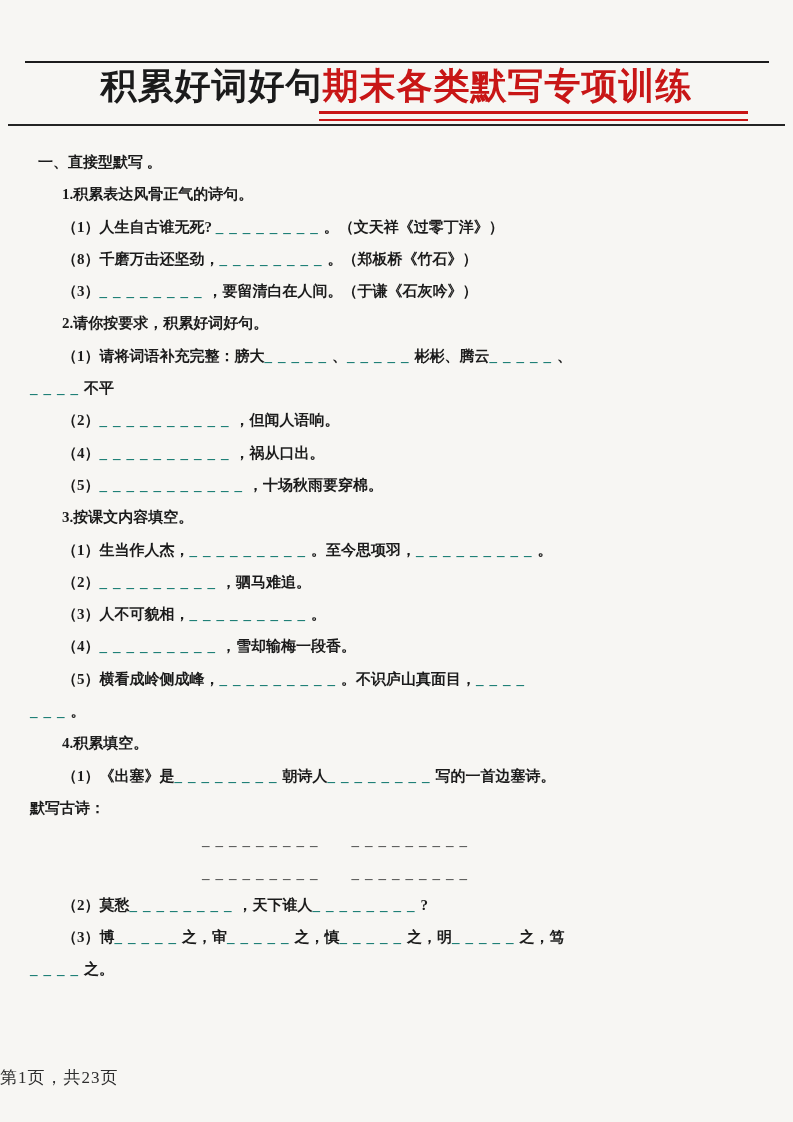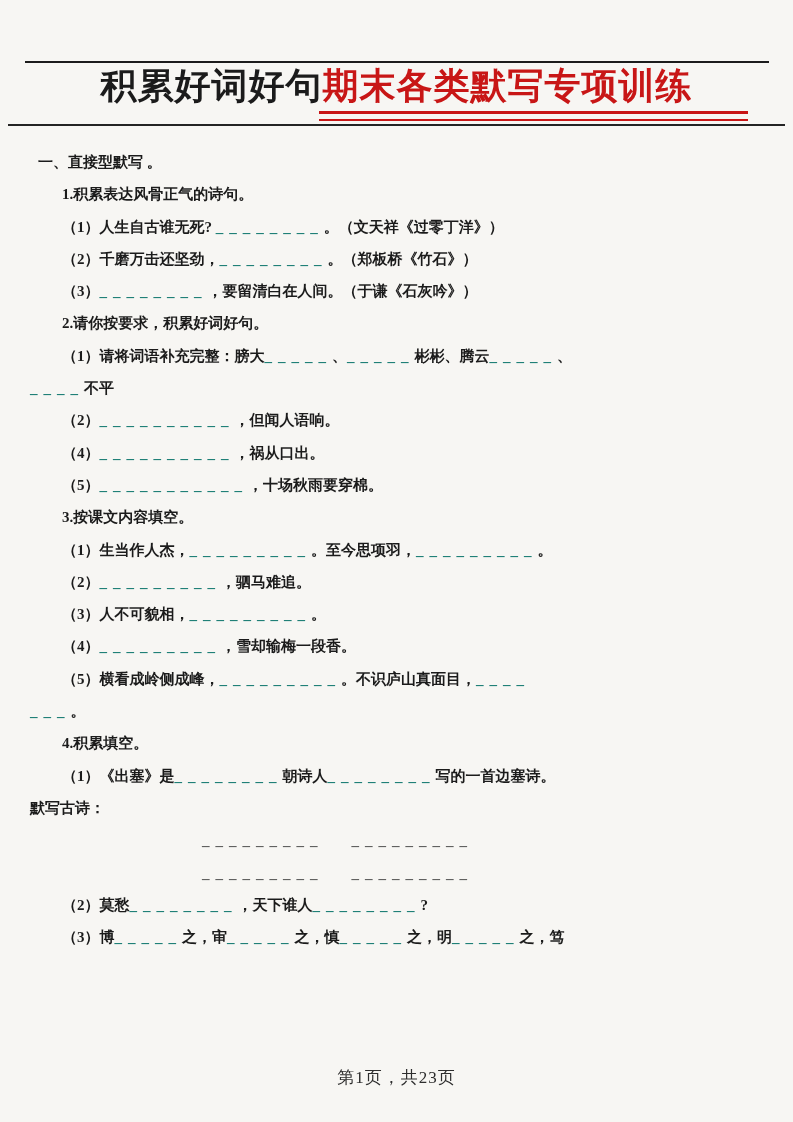--- a/index.html
+++ b/index.html
@@ -26,40 +26,40 @@
   }
   .line{height:32.3px;line-height:32.3px;white-space:nowrap;}
   .hang{padding-left:8px;}
   .num{padding-left:32px;}
   .flush{padding-left:0;}
   .center{padding-left:172px;}
   .blank{letter-spacing:6px;color:#0f766e;}
   .center .blank{color:#555;}
   .gap{display:inline-block;width:28px;}
   .footer{
-    position:absolute;top:1066px;left:0;width:100%;text-align:center;
+    position:absolute;top:1066px;left:0;width:100%;
     font-size:17px;font-weight:normal;color:#2e2e2e;letter-spacing:1px;
   }
 </style>
 </head>
 <body>
 
 <div class="page">
 
   <div class="top-rule"></div>
 
   <h1 class="title"><span>积累好词好句</span><span class="title-red"><span>期末各类默写专项训练</span><span class="dbl"></span></span></h1>
 
   <div class="bottom-rule"></div>
 
   <div class="content">
       <div class="line hang"><span class="txt">一、直接型默写 。</span></div>
       <div class="line num"><span class="txt">1.积累表达风骨正气的诗句。</span></div>
       <div class="line num"><span class="txt">（1）人生自古谁无死? </span><span class="blank">________</span><span class="txt">。（文天祥《过零丁洋》）</span></div>
-      <div class="line num"><span class="txt">（2）千磨万击还坚劲，</span><span class="blank">________</span><span class="txt">。（郑板桥《竹石》）</span></div>
+      <div class="line num"><span class="txt">（8）千磨万击还坚劲，</span><span class="blank">________</span><span class="txt">。（郑板桥《竹石》）</span></div>
       <div class="line num"><span class="txt">（3）</span><span class="blank">________</span><span class="txt">，要留清白在人间。（于谦《石灰吟》）</span></div>
       <div class="line num"><span class="txt">2.请你按要求，积累好词好句。</span></div>
       <div class="line num"><span class="txt">（1）请将词语补充完整：膀大</span><span class="blank">_____</span><span class="txt">、</span><span class="blank">_____</span><span class="txt">彬彬、腾云</span><span class="blank">_____</span><span class="txt">、</span></div>
       <div class="line flush"><span class="blank">____</span><span class="txt">不平</span></div>
       <div class="line num"><span class="txt">（2）</span><span class="blank">__________</span><span class="txt">，但闻人语响。</span></div>
       <div class="line num"><span class="txt">（4）</span><span class="blank">__________</span><span class="txt">，祸从口出。</span></div>
       <div class="line num"><span class="txt">（5）</span><span class="blank">___________</span><span class="txt">，十场秋雨要穿棉。</span></div>
       <div class="line num"><span class="txt">3.按课文内容填空。</span></div>
       <div class="line num"><span class="txt">（1）生当作人杰，</span><span class="blank">_________</span><span class="txt">。至今思项羽，</span><span class="blank">_________</span><span class="txt">。</span></div>
       <div class="line num"><span class="txt">（2）</span><span class="blank">_________</span><span class="txt">，驷马难追。</span></div>
@@ -67,17 +67,18 @@
       <div class="line num"><span class="txt">（4）</span><span class="blank">_________</span><span class="txt">，雪却输梅一段香。</span></div>
       <div class="line num"><span class="txt">（5）横看成岭侧成峰，</span><span class="blank">_________</span><span class="txt">。不识庐山真面目，</span><span class="blank">____</span></div>
       <div class="line flush"><span class="blank">___</span><span class="txt">。</span></div>
       <div class="line num"><span class="txt">4.积累填空。</span></div>
       <div class="line num"><span class="txt">（1）《出塞》是</span><span class="blank">________</span><span class="txt">朝诗人</span><span class="blank">________</span><span class="txt">写的一首边塞诗。</span></div>
       <div class="line flush"><span class="txt">默写古诗：</span></div>
       <div class="line center"><span class="blank">_________</span><span class="gap"></span><span class="blank">_________</span></div>
       <div class="line center"><span class="blank">_________</span><span class="gap"></span><span class="blank">_________</span></div>
       <div class="line num"><span class="txt">（2）莫愁</span><span class="blank">________</span><span class="txt">，天下谁人</span><span class="blank">________</span><span class="txt">?</span></div>
       <div class="line num"><span class="txt">（3）博</span><span class="blank">_____</span><span class="txt">之，审</span><span class="blank">_____</span><span class="txt">之，慎</span><span class="blank">_____</span><span class="txt">之，明</span><span class="blank">_____</span><span class="txt">之，笃</span></div>
+      <div class="line flush"><span class="blank">____</span><span class="txt">之。</span></div>
     </div>
 
   <div class="footer">第1页，共23页</div>
 
 </div>
 
 </body></html>

